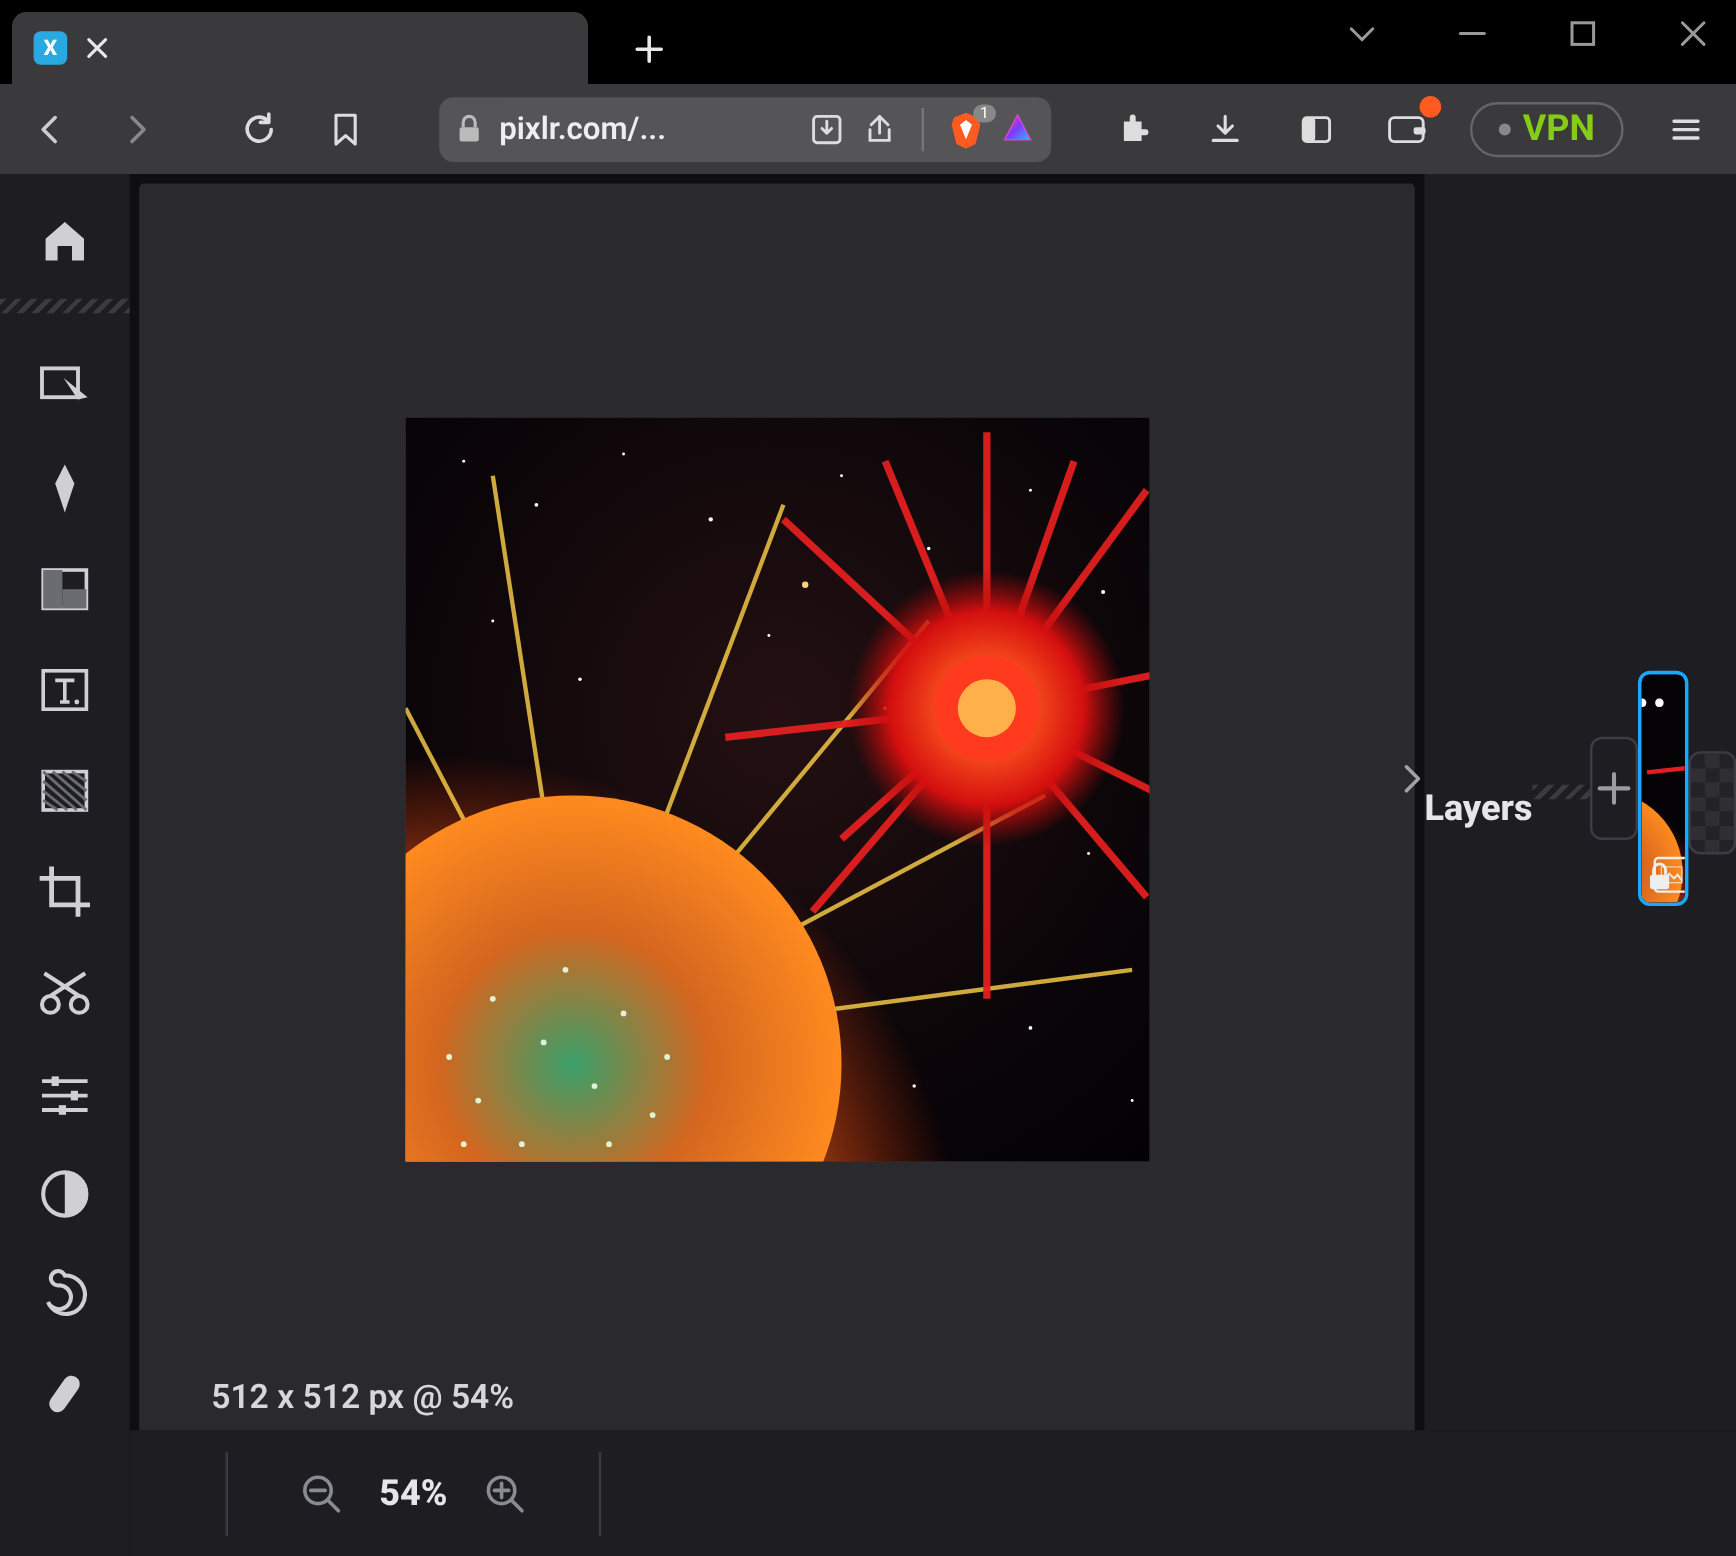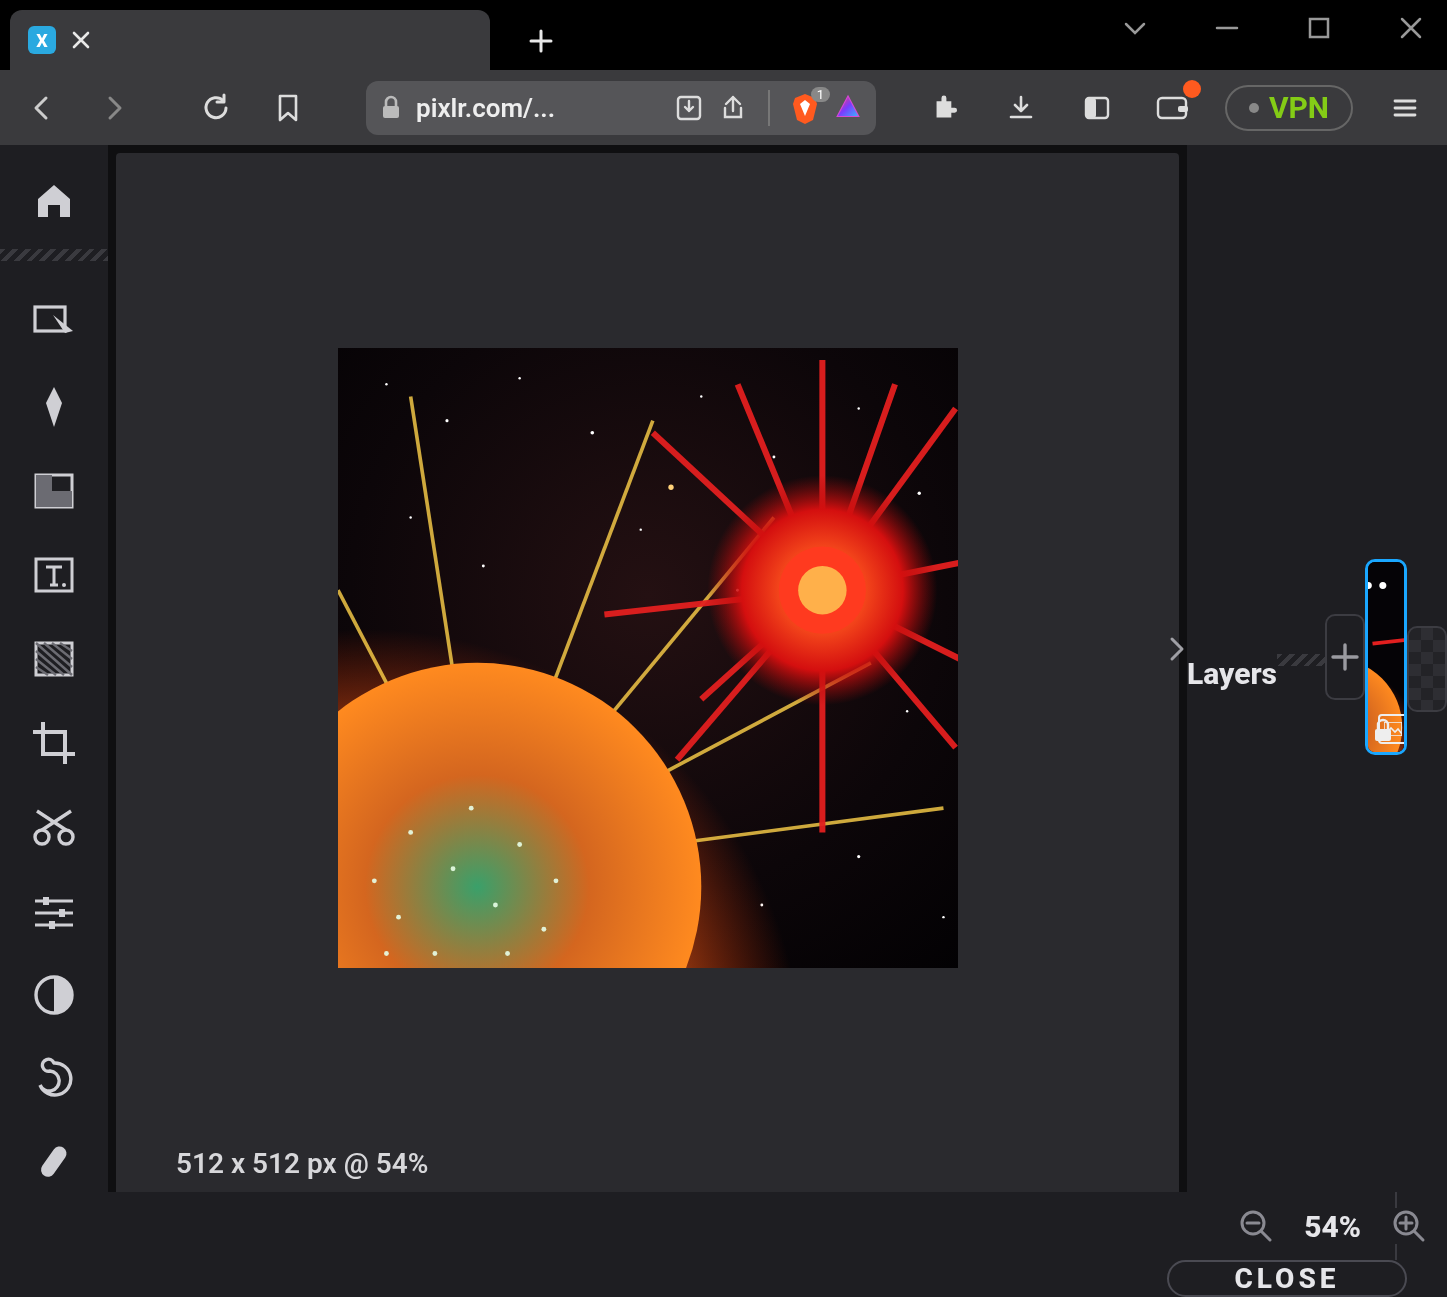--- a/index.html
+++ b/index.html
@@ -83,21 +83,21 @@
   .layer-thumb .lock { position:absolute; right:10px; bottom:8px; color:#eee; }
   .layer-empty {
     width:200px; height:86px; border:2px solid #3c3c42; border-radius:10px;
     background: repeating-conic-gradient(#2e2e33 0% 25%, #232327 0% 50%) 0 0/24px 24px;
   }
   .collapse-arrow { position:absolute; left:-20px; top:490px; color:#a0a0a6; }
 
   
   .bottombar {
     position:absolute; left:108px; right:0; bottom:0; height:105px; background:#1e1e22;
-    display:flex; align-items:flex-end; padding: 0 20px; flex-direction: column;
+    display:flex; align-items:center; padding: 0 20px;
   }
   .bb-sep { width:0; height:70px; border-left:2px solid #3a3a40; margin: 0 30px 0 60px; }
   .zoomgroup { display:flex; align-items:center; gap:30px; margin-left:30px; }
   .zoompct { font-size:30px; font-weight:800; color:#e6e6ea; }
   .bb-center { flex:1; display:flex; align-items:center; justify-content:center; gap:80px; }
   .ghostbtn { color:#5f5f66; font-size:30px; font-weight:800; letter-spacing:4px; display:flex; align-items:center; gap:16px; }
   .closebtn {
     margin-left:auto; width:240px; height:66px; border:2px solid #4a4a52; border-radius:36px;
     display:flex; align-items:center; justify-content:center; color:#e6e6ea; font-size:28px; font-weight:800; letter-spacing:4px;
     margin-right: 20px;
@@ -494,18 +494,15 @@
         <svg width="36" height="36" viewBox="0 0 36 36">
             <circle cx="15" cy="15" r="11" stroke="#8a8a92" stroke-width="3" fill="none"></circle>
             <path d="M23 23 L32 32" stroke="#8a8a92" stroke-width="3" stroke-linecap="round"></path>
             <path d="M9 15 H21 M15 9 V21" stroke="#8a8a92" stroke-width="3" stroke-linecap="round"></path>
           </svg>
       </span>
     </div>
     <div class="bb-sep"></div>
 
 
-    <div class="closebtn">
-      <span>CLOSE</span>
-    </div>
   </div>
 
 </div>
 
 </body></html>

